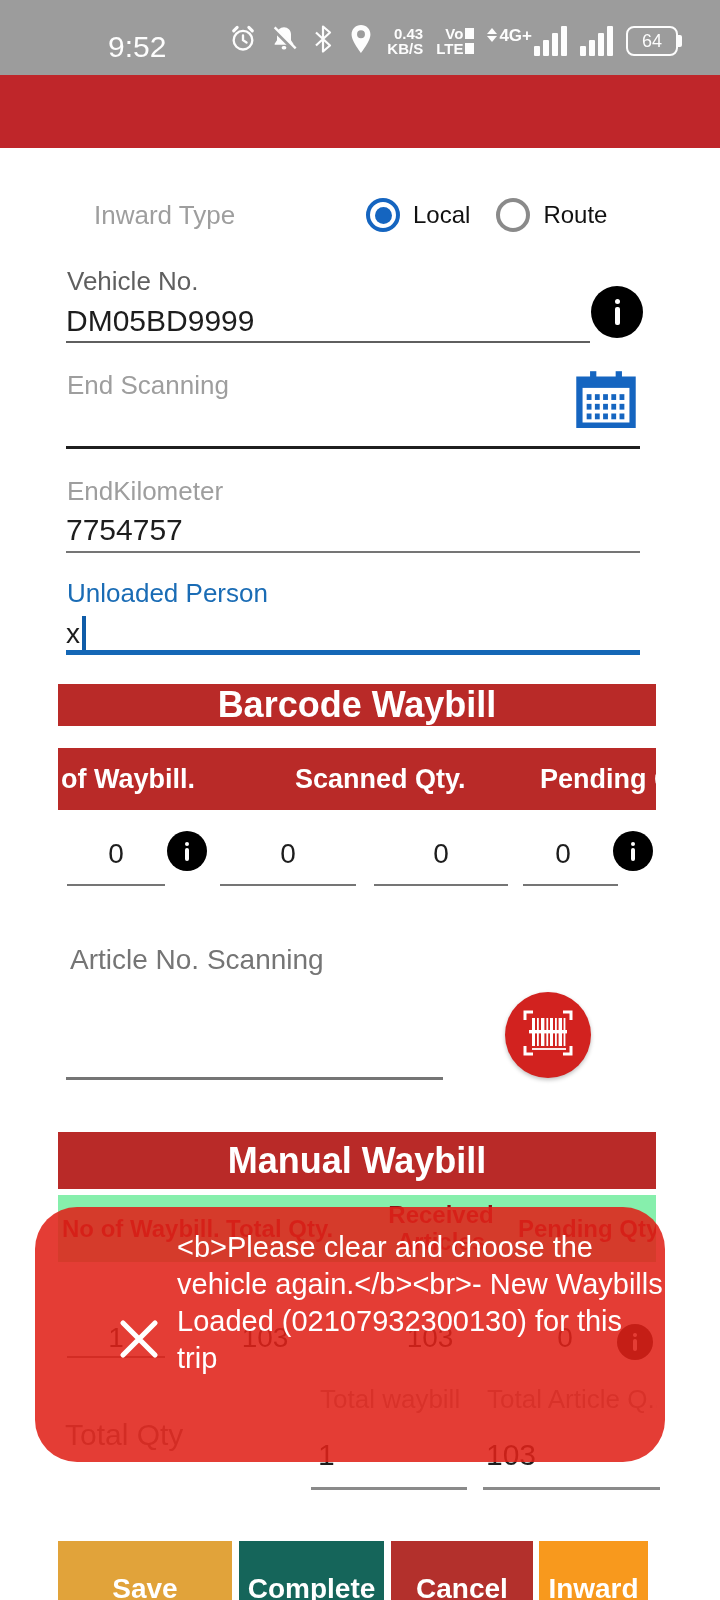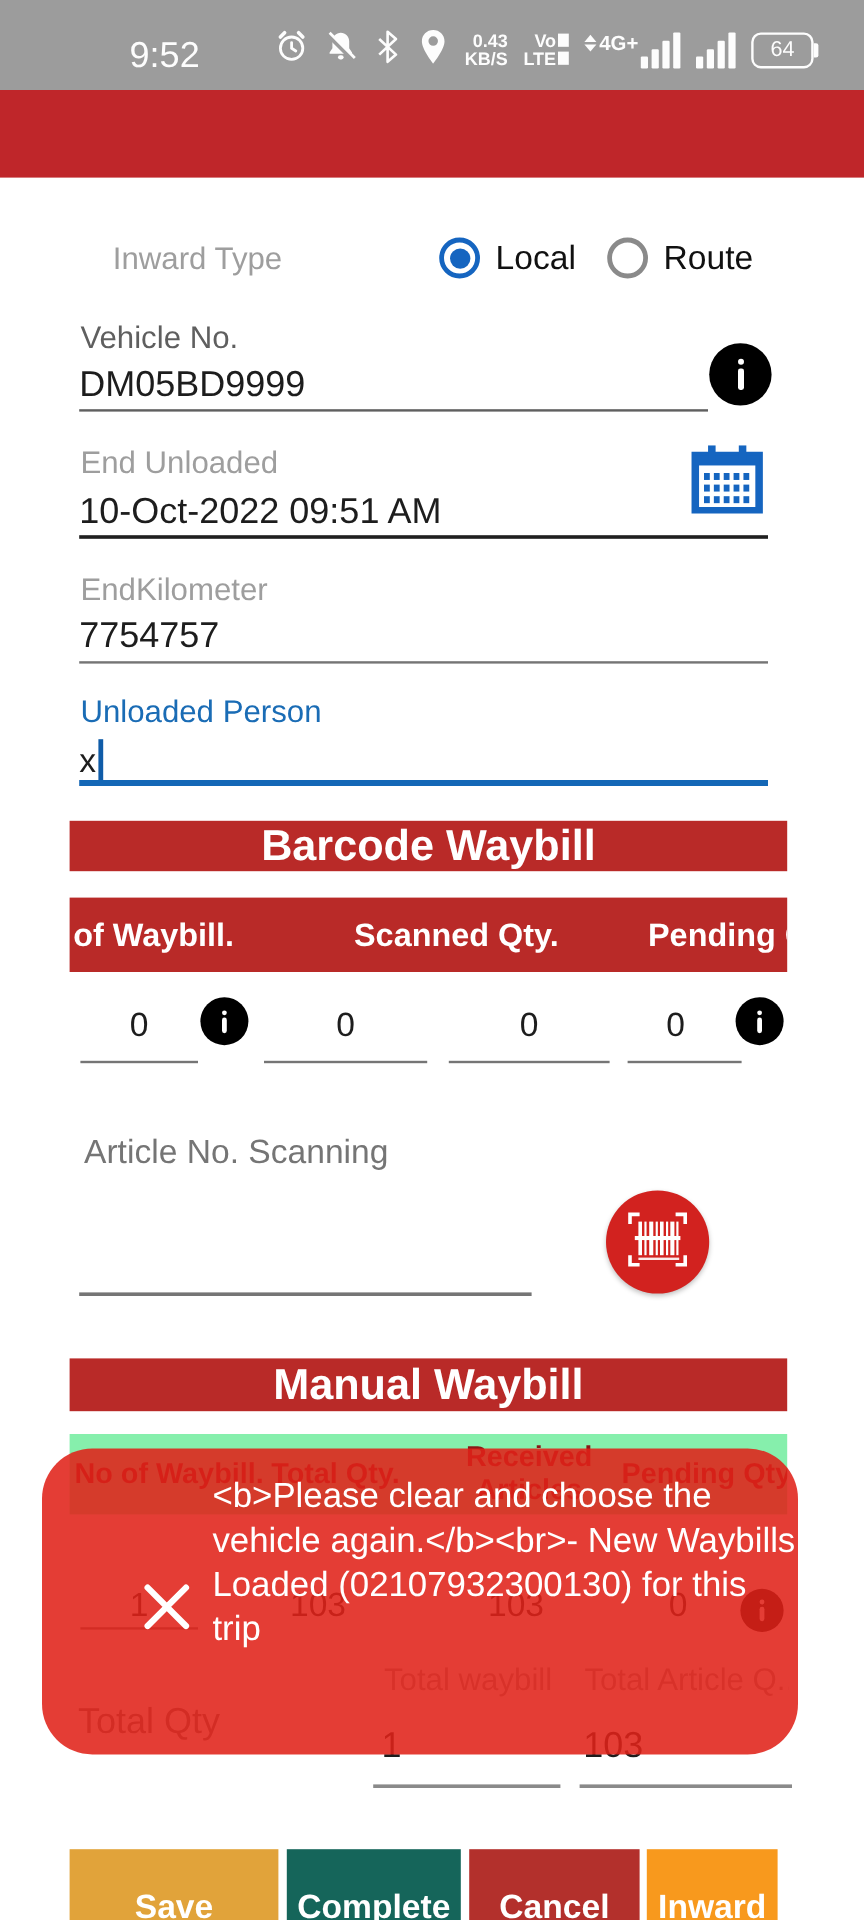--- a/index.html
+++ b/index.html
@@ -32,21 +32,21 @@
 
   
   .lbl { font-size:26px; color:#9e9e9e; }
   .lbl-dark { color:#5f5f5f; }
   .lbl-blue { color:#1a6cb5; }
   .val { font-size:30px; color:#1d1d1d; }
 
   .radio-outer { width:34px; height:34px; border-radius:50%; border:4px solid #1565c0; display:flex; align-items:center; justify-content:center; }
   .radio-outer.off { border-color:#8a8a8a; }
   .radio-dot { width:17px; height:17px; border-radius:50%; background:#1565c0; }
-  .radio-lbl { font-size:28px; color:#111; }
+  .radio-lbl { font-size:24px; color:#111; }
 
   .info-badge { border-radius:50%; background:#000000; display:flex; flex-direction:column; align-items:center; justify-content:center; }
   .info-badge .dot { width:5px; height:5px; background:#fff; border-radius:50%; margin-bottom:3px; }
   .info-badge .stem { width:5px; background:#fff; border-radius:2px; }
 
   .band { background:#b92a28; color:#ffffff; }
   .band-title { font-size:36px; font-weight:bold; text-align:center; }
   .th { font-size:27px; font-weight:bold; color:#ffffff; white-space:nowrap; }
 
   .cell-val { font-size:28px; color:#1d1d1d; text-align:center; }
@@ -157,21 +157,21 @@
   </div>
 
   <div class="abs lbl lbl-dark" style="left:67px;top:266px;">Vehicle No.</div>
   <div class="abs val" style="left:66px;top:304px;">DM05BD9999</div>
   <div class="abs" style="left:66px;top:341px;width:524px;border-bottom:2px solid #5f5f5f;"></div>
   <div class="abs info-badge" style="left:591px;top:286px;width:52px;height:52px;">
     <span class="dot"></span>
       <span class="stem" style="height:18px;"></span>
   </div>
 
-  <div class="abs lbl" style="left:67px;top:370px;">End Unloaded</div>
+  <div class="abs lbl" style="left:67px;top:370px;">End Scanning</div>
   <div class="abs" style="left:574px;top:370px;">
     <span>
       <svg width="64" height="58" viewBox="0 0 26 24" fill="#1565c0">
         <path d="M2 4h22v19H2z" fill="none" stroke="#1565c0" stroke-width="2.6"></path>
         <rect x="2" y="4" width="22" height="3.4"></rect>
         <rect x="6.4" y="0.5" width="2.6" height="5"></rect>
         <rect x="17" y="0.5" width="2.6" height="5"></rect>
         <g>
           <rect x="5" y="10" width="2" height="2.4"></rect>
             <rect x="8.4" y="10" width="2" height="2.4"></rect>
@@ -185,21 +185,20 @@
             <rect x="18.6" y="14" width="2" height="2.4"></rect>
           <rect x="5" y="18" width="2" height="2.4"></rect>
             <rect x="8.4" y="18" width="2" height="2.4"></rect>
             <rect x="11.8" y="18" width="2" height="2.4"></rect>
             <rect x="15.2" y="18" width="2" height="2.4"></rect>
             <rect x="18.6" y="18" width="2" height="2.4"></rect>
         </g>
       </svg>
     </span>
   </div>
-  <div class="abs val" style="left:66px;top:410px;">10-Oct-2022 09:51 AM</div>
   <div class="abs" style="left:66px;top:446px;width:574px;border-bottom:3px solid #1f1f1f;"></div>
 
   <div class="abs lbl" style="left:67px;top:476px;">EndKilometer</div>
   <div class="abs val" style="left:66px;top:513px;">7754757</div>
   <div class="abs" style="left:66px;top:551px;width:574px;border-bottom:2px solid #757575;"></div>
 
   <div class="abs lbl lbl-blue" style="left:67px;top:578px;">Unloaded Person</div>
   <div class="abs" style="left:66px;top:616px;display:flex;align-items:center;">
     <span class="val" style="font-size:28px;">x</span>
     <span style="display:inline-block;width:4px;height:36px;background:#0f5ca8;margin-left:2px;"></span>
@@ -250,21 +249,21 @@
             <rect x="32" y="8" width="1.8" height="28"></rect>
           <rect x="35.6" y="8" width="3.4" height="28"></rect>
             <rect x="40.6" y="8" width="1.8" height="28"></rect>
           <rect x="6" y="20" width="38" height="3.4"></rect>
           <rect x="9" y="38" width="34" height="2" style="opacity:.9"></rect>
         </g>
       </svg>
     </span>
   </div>
 
-  <div class="abs band" style="left:58px;top:1132px;width:598px;height:44px;display:flex;align-items:center;justify-content:center;">
+  <div class="abs band" style="left:58px;top:1132px;width:598px;height:57px;display:flex;align-items:center;justify-content:center;">
     <span class="band-title">Manual Waybill</span>
   </div>
   <div class="abs band mband" style="left:58px;top:1195px;width:598px;height:67px;overflow:hidden;">
     <span class="abs mth" style="left:4px;top:20px;">No of Waybill.</span>
     <span class="abs mth" style="left:168px;top:20px;">Total Qty.</span>
     <span class="abs mth wrap" style="left:327px;top:6px;width:112px;">Received Articles</span>
     <span class="abs mth" style="left:460px;top:20px;">Pending Qty.</span>
   </div>
 
   <div class="abs cell-val" style="left:67px;top:1322px;width:98px;">1</div>

